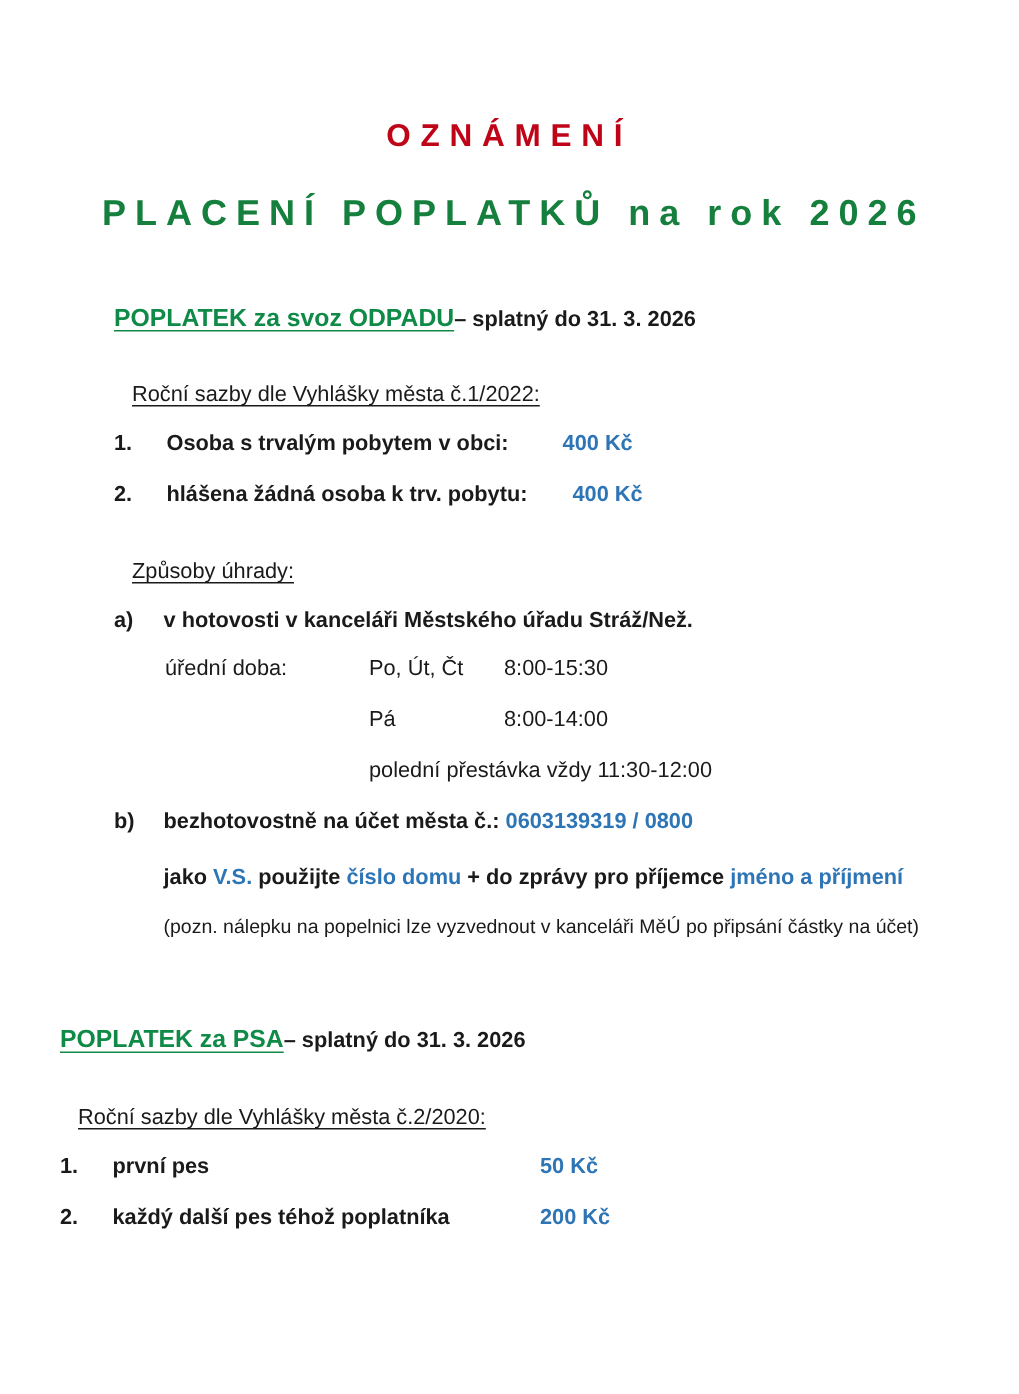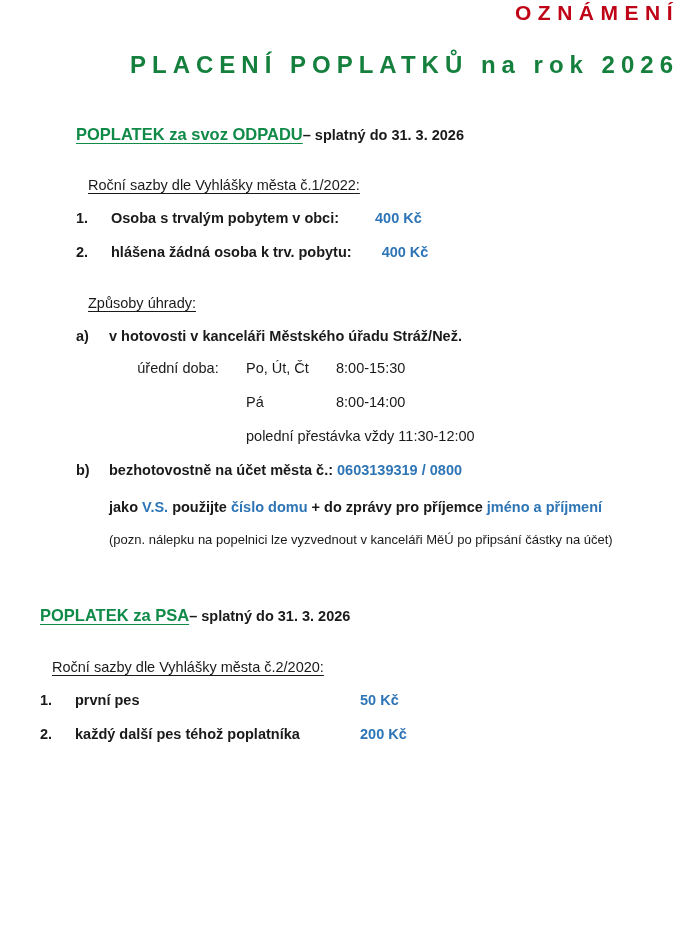--- a/index.html
+++ b/index.html
@@ -19,21 +19,22 @@
     width: 679px;
     height: 929px;
     box-sizing: border-box;
     padding: 0;
     position: relative;
     background: #ffffff;
   }
 
   
   .title-block {
-    text-align: right;
+    text-align: center;
+    padding-top: 78px;
   }
   .title-line-1 {
     color: #C00418;
     font-weight: bold;
     font-size: 21px;
     letter-spacing: 6.5px;
     line-height: 1.2;
     margin: 0;
   }
   .title-line-2 {
@@ -136,21 +137,21 @@
     border-collapse: collapse;
     font-size: 14.5px;
     font-weight: normal;
   }
   .hours-table td {
     padding: 0 0 18px 0;
     vertical-align: top;
     color: #1a1a1a;
     white-space: nowrap;
   }
-  .hours-label { width: 136px; text-align: center; }
+  .hours-label { width: 136px; }
   .hours-days  { width: 90px; }
   .hours-time  { }
   .hours-table tr:last-child td { padding-bottom: 0; }
   .lunch-row td {
     padding-top: 0;
   }
   .lunch-note {
     padding-left: 0;
   }
 

